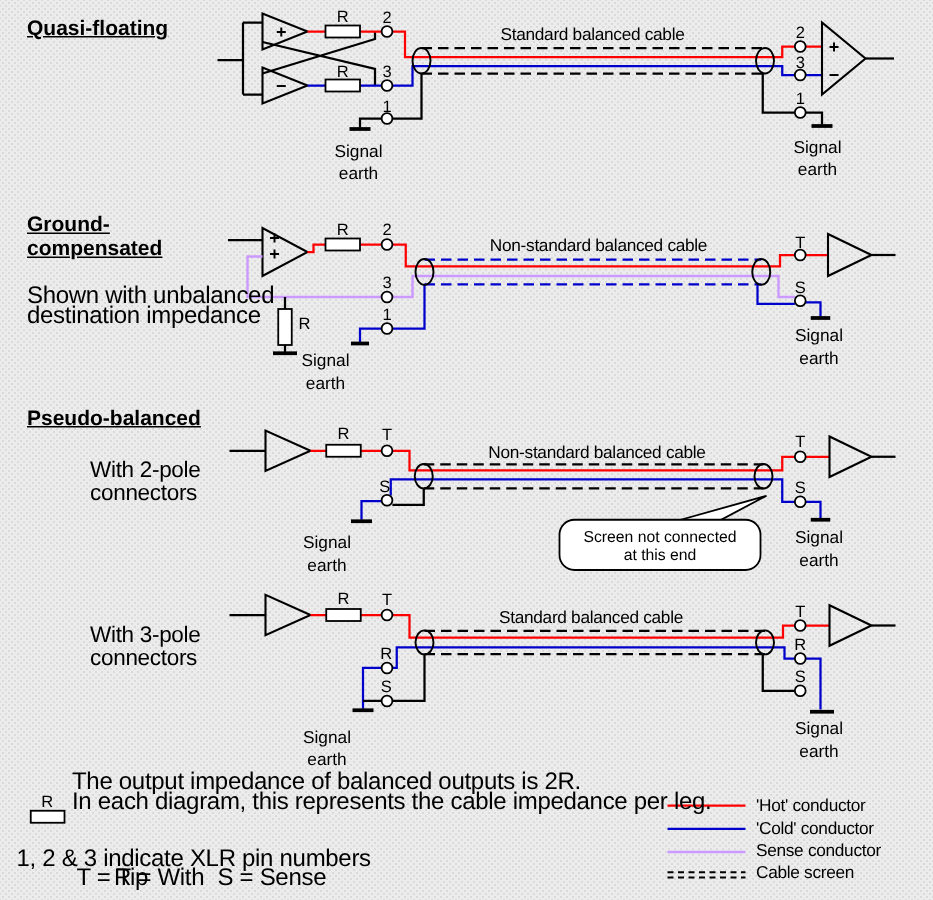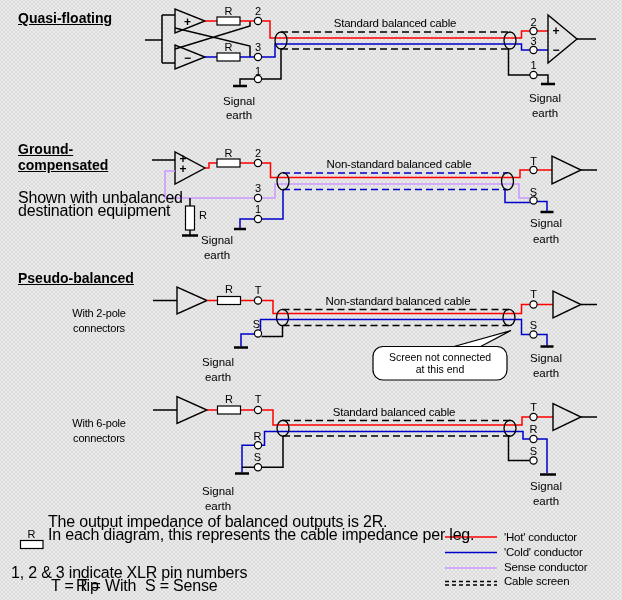--- a/index.html
+++ b/index.html
@@ -29,21 +29,21 @@
   .pin{fill:#ffffff;stroke:#000;stroke-width:1.2;}
   .lbl{font-size:11px;}
   .cap{font-size:11.5px;letter-spacing:-0.2px;}
   .sig{font-size:11.5px;}
   .sign{font-size:12px;font-weight:bold;}
   .leg{font-size:11.5px;letter-spacing:-0.2px;}
   .bub{font-size:10.5px;}
   .bubble-shape{fill:#ffffff;stroke:#000;stroke-width:1.2;}
   .heading{position:absolute;font-size:14px;font-weight:bold;text-decoration:underline;line-height:16px;white-space:nowrap;}
   .note{position:absolute;font-size:16px;line-height:13px;white-space:nowrap;letter-spacing:-0.2px;}
-  .subcap{position:absolute;font-size:11px;line-height:15px;text-align:center;width:78px;letter-spacing:-0.2px;}
+  .subcap{position:absolute;font-size:15px;line-height:15px;text-align:left;width:78px;letter-spacing:-0.2px;}
 </style>
 </head>
 <body>
 
 <div class="stage">
 
 <svg width="622" height="600" viewBox="0 0 622 600">
 
   <g>
     <path class="wire" d="M145,40 H162 M162,15 V63 M162,15 H175 M162,63 H175"></path>
@@ -242,30 +242,30 @@
 </svg>
 
   <div class="heading" style="left:18px;top:141px;">
     <span style="display:block;">Ground-</span>
     <span style="display:block;">compensated</span>
   </div>
 
   <div class="heading" style="left:18px;top:10px;">Quasi-floating</div>
   <div class="note" style="left:18px;top:191px;">
     <span style="display:block;">Shown with unbalanced</span>
-    <span style="display:block;">destination equipment</span>
+    <span style="display:block;">destination impedance</span>
   </div>
 
   <div class="heading" style="left:18px;top:270px;text-align:center;">Pseudo-balanced</div>
   <div class="subcap" style="left:60px;top:306px;">
     <span style="display:block;">With 2-pole</span>
     <span style="display:block;">connectors</span>
   </div>
   <div class="subcap" style="left:60px;top:416px;">
-    <span style="display:block;">With 6-pole</span>
+    <span style="display:block;">With 3-pole</span>
     <span style="display:block;">connectors</span>
   </div>
 
   <div class="note" style="left:48px;top:528px;">In each diagram, this represents the cable impedance per leg.</div>
   <div class="note" style="left:48px;top:515px;">The output impedance of balanced outputs is 2R.</div>
   <div class="note" style="left:11px;top:566px;">1, 2 &amp; 3 indicate XLR pin numbers</div>
   <div class="note" style="left:11px;top:579px;padding-left:40px;">T = Tip</div>
   <div class="note" style="left:76px;top:579px;">R = With</div>
   <div class="note" style="left:145px;top:579px;">S = Sense</div>
 

